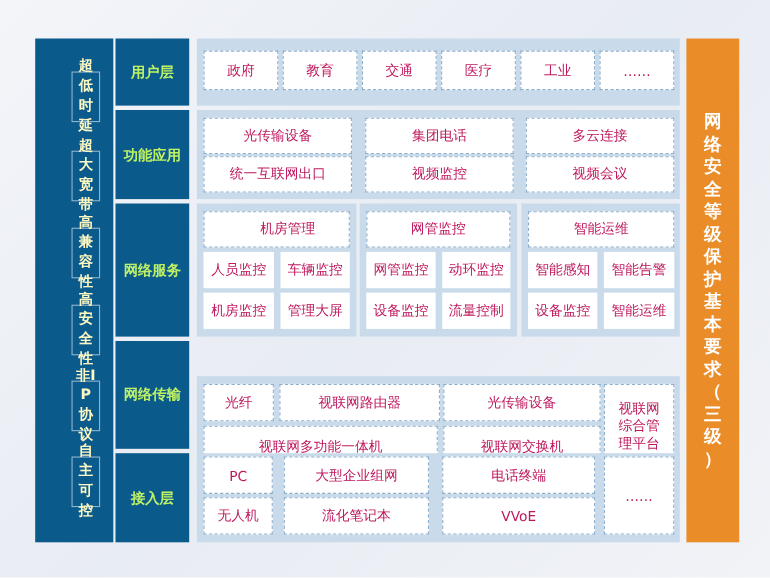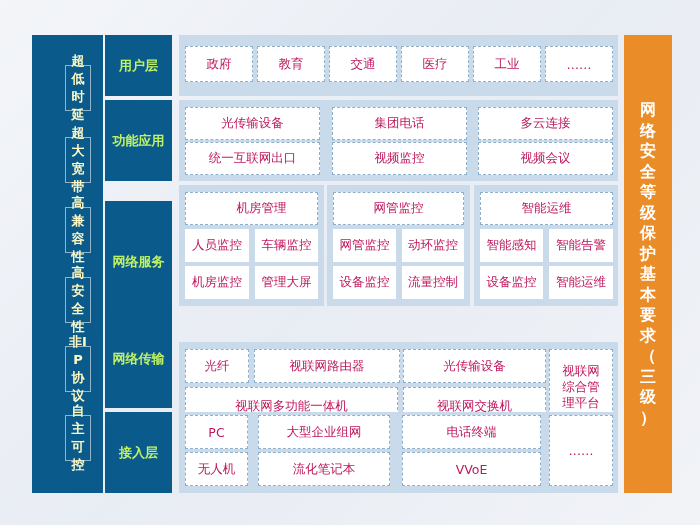--- a/index.html
+++ b/index.html
@@ -57,21 +57,21 @@
   <div class="feat" style="top:30px;">超低时延</div>
   <div class="feat" style="top:102px;">超大宽带</div>
   <div class="feat" style="top:172px;">高兼容性</div>
   <div class="feat" style="top:242px;">高安全性</div>
   <div class="feat" style="top:311px;">非IP协议</div>
   <div class="feat" style="top:380px;">自主可控</div>
 </div>
 
 <div class="abs layer-label" style="top:35px;height:61px;">用户层</div>
 <div class="abs layer-label" style="top:100px;height:81px;">功能应用</div>
-<div class="abs layer-label" style="top:185px;height:121px;margin-top:16px;">网络服务</div>
+<div class="abs layer-label" style="top:185px;height:121px;">网络服务</div>
 <div class="abs layer-label" style="top:310px;height:98px;">网络传输</div>
 <div class="abs layer-label" style="top:412px;height:81px;">接入层</div>
 
 <div class="abs panel" style="left:179px;top:35px;width:439px;height:61px;">
   <div class="cell" style="left:6px;top:11px;width:68px;height:36px;">政府</div>
   <div class="cell" style="left:78px;top:11px;width:68px;height:36px;">教育</div>
   <div class="cell" style="left:150px;top:11px;width:68px;height:36px;">交通</div>
   <div class="cell" style="left:222px;top:11px;width:68px;height:36px;">医疗</div>
   <div class="cell" style="left:294px;top:11px;width:68px;height:36px;">工业</div>
   <div class="cell" style="left:366px;top:11px;width:68px;height:36px;">……</div>

